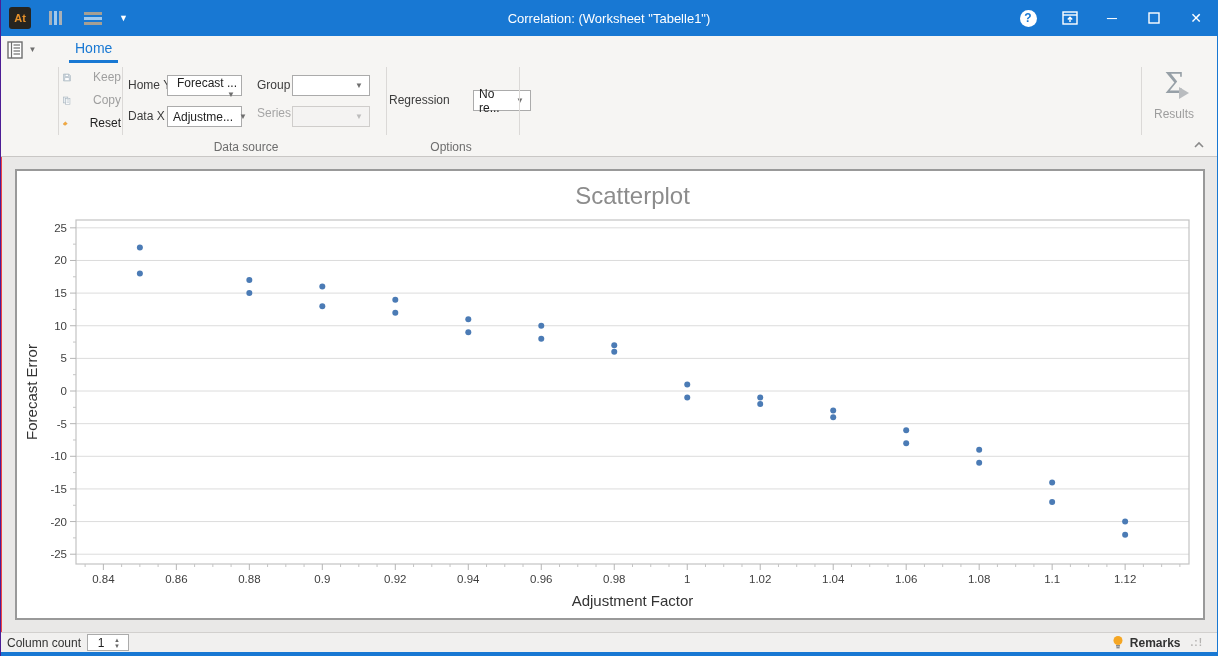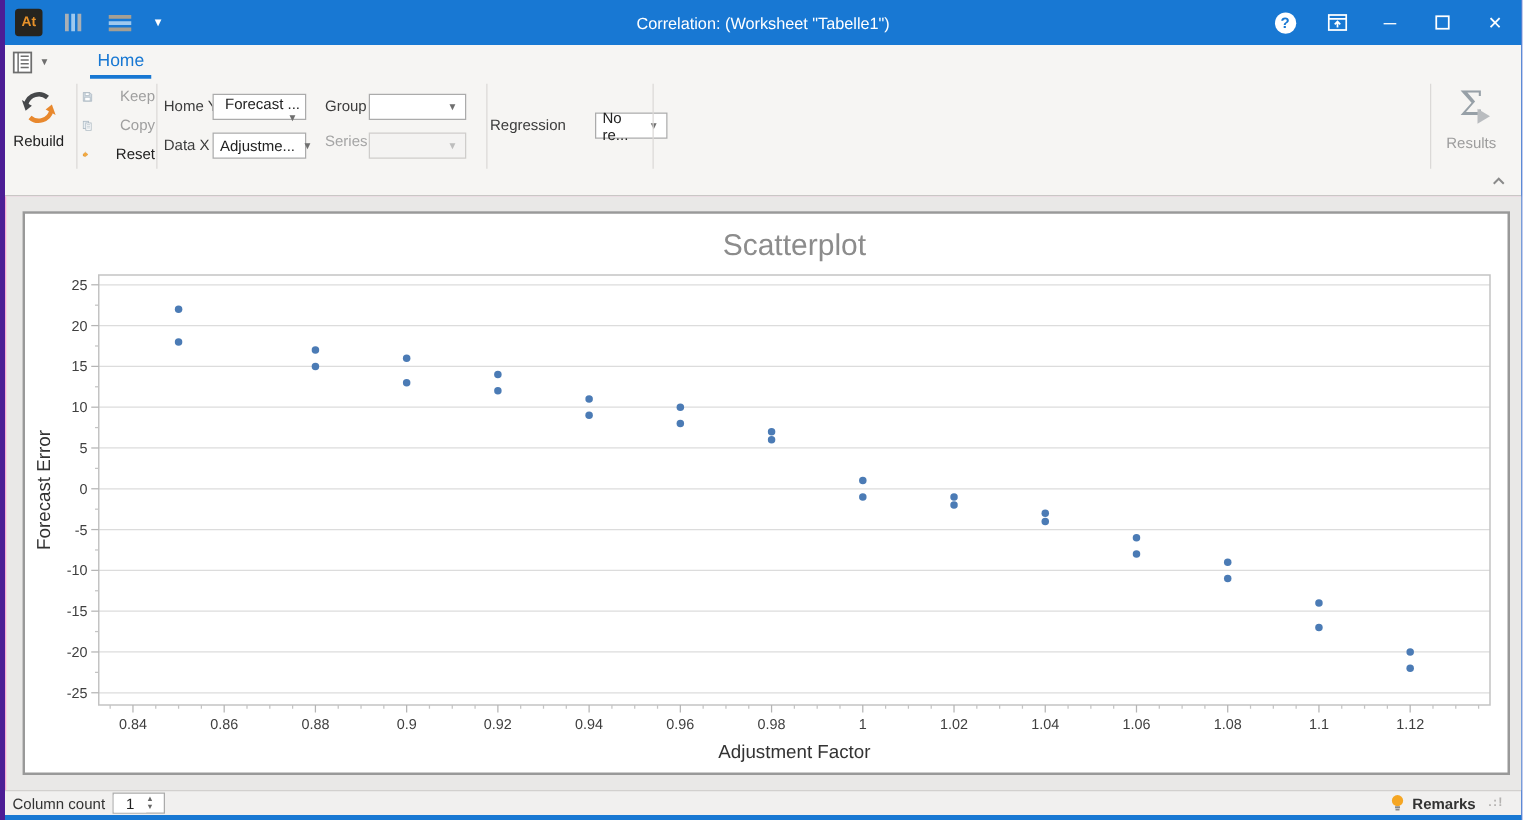--- a/index.html
+++ b/index.html
@@ -1,18 +1,18 @@
 <!DOCTYPE html>
 <html><head>
 <meta charset="utf-8">
 <style>
   * { margin:0; padding:0; box-sizing:border-box; }
   html,body { width:1218px; height:656px; font-family:"Liberation Sans","DejaVu Sans",sans-serif; }
-  .window { position:relative; width:1218px; height:656px; background:#f9a8d4;
-            border-left:4px solid #4c1d95; border-right:1px solid #1878d3; overflow:hidden; }
+  .window { position:relative; width:1218px; height:656px; background:#ef4444;
+            border-left:1px solid #4c1d95; border-right:1px solid #1878d3; overflow:hidden; }
 
   
   .titlebar { position:absolute; left:0; top:0; width:100%; height:36px; background:#1878d3;
               display:flex; align-items:center; color:#fff; }
   .tb-left { display:flex; align-items:center; gap:10px; padding-left:8px; z-index:2; }
   .app-logo { width:22px; height:22px; background:#26241f; border-radius:3px; color:#e8922a;
               font-size:11px; font-weight:bold; display:flex; align-items:center; justify-content:center; }
   .qa-btn { width:28px; height:24px; display:flex; align-items:center; justify-content:center; gap:2px; cursor:default; }
   .vbar { width:3px; height:14px; background:#a9b0b6; display:inline-block; }
   .vbar.mid { background:#9ec9ef; }
@@ -136,29 +136,20 @@
           <line x1="7.5" y1="11" x2="14" y2="11" stroke="#6e6e6e" stroke-width="1.2"></line>
           <line x1="7.5" y1="14" x2="14" y2="14" stroke="#6e6e6e" stroke-width="1.2"></line>
         </svg>
         <span style="color:#6e6e6e; font-size:8px;">▼</span>
       </div>
       <div class="tab">Home</div>
     </div>
 
     <div class="ribbon-body">
 
-      <div class="big-btn">
-        <svg width="30" height="30" viewBox="0 0 30 30">
-          <path d="M22 7 A10.5 10.5 0 0 0 5 12" fill="none" stroke="#46484a" stroke-width="3.6"></path>
-          <polygon points="1.5,9 9.5,13.5 4.5,17.5" fill="#46484a"></polygon>
-          <path d="M8 23 A10.5 10.5 0 0 0 25 18" fill="none" stroke="#e8882d" stroke-width="3.6"></path>
-          <polygon points="28.5,21 20.5,16.5 25.5,12.5" fill="#e8882d"></polygon>
-        </svg>
-        <span>Rebuild</span>
-      </div>
       <div class="rib-sep" style="left:57px;"></div>
 
       <div class="small-btn disabled" style="top:3px;">
         <svg width="15" height="15" viewBox="0 0 15 15">
           <path d="M1 1 H11 L14 4 V14 H1 Z" fill="#cfd8df" stroke="#a9b6c0" stroke-width="1.2"></path>
           <rect x="4" y="1.5" width="6" height="4" fill="#fff" stroke="#a9b6c0" stroke-width="1"></rect>
           <rect x="3.5" y="8" width="8" height="5.5" fill="#fff" stroke="#a9b6c0" stroke-width="1"></rect>
         </svg>
         <span>Keep</span>
       </div>
@@ -212,20 +203,24 @@
       <div class="rib-sep" style="left:518px;"></div>
 
       <div class="rib-sep" style="left:1140px;"></div>
       <div class="results-btn">
         <span class="sigma">Σ</span>
         <span class="sigma-arrow"></span>
         <span style="margin-top:8px;">Results</span>
       </div>
     </div>
 
+    <div class="grouplabel-row">
+      <div class="grp-label" style="left:130px; width:230px;">Data source</div>
+      <div class="grp-label" style="left:390px; width:120px;">Options</div>
+    </div>
     <div class="collapse-chevron">
       <svg width="12" height="10" viewBox="0 0 12 10">
         <path d="M2 7 L6 3 L10 7" fill="none" stroke="#8a8a8a" stroke-width="1.6"></path>
       </svg>
     </div>
   </div>
 
   <div class="content">
     <div class="chart-panel" id="chart-mount">
         <svg width="1186" height="447" viewBox="0 0 1186 447">

